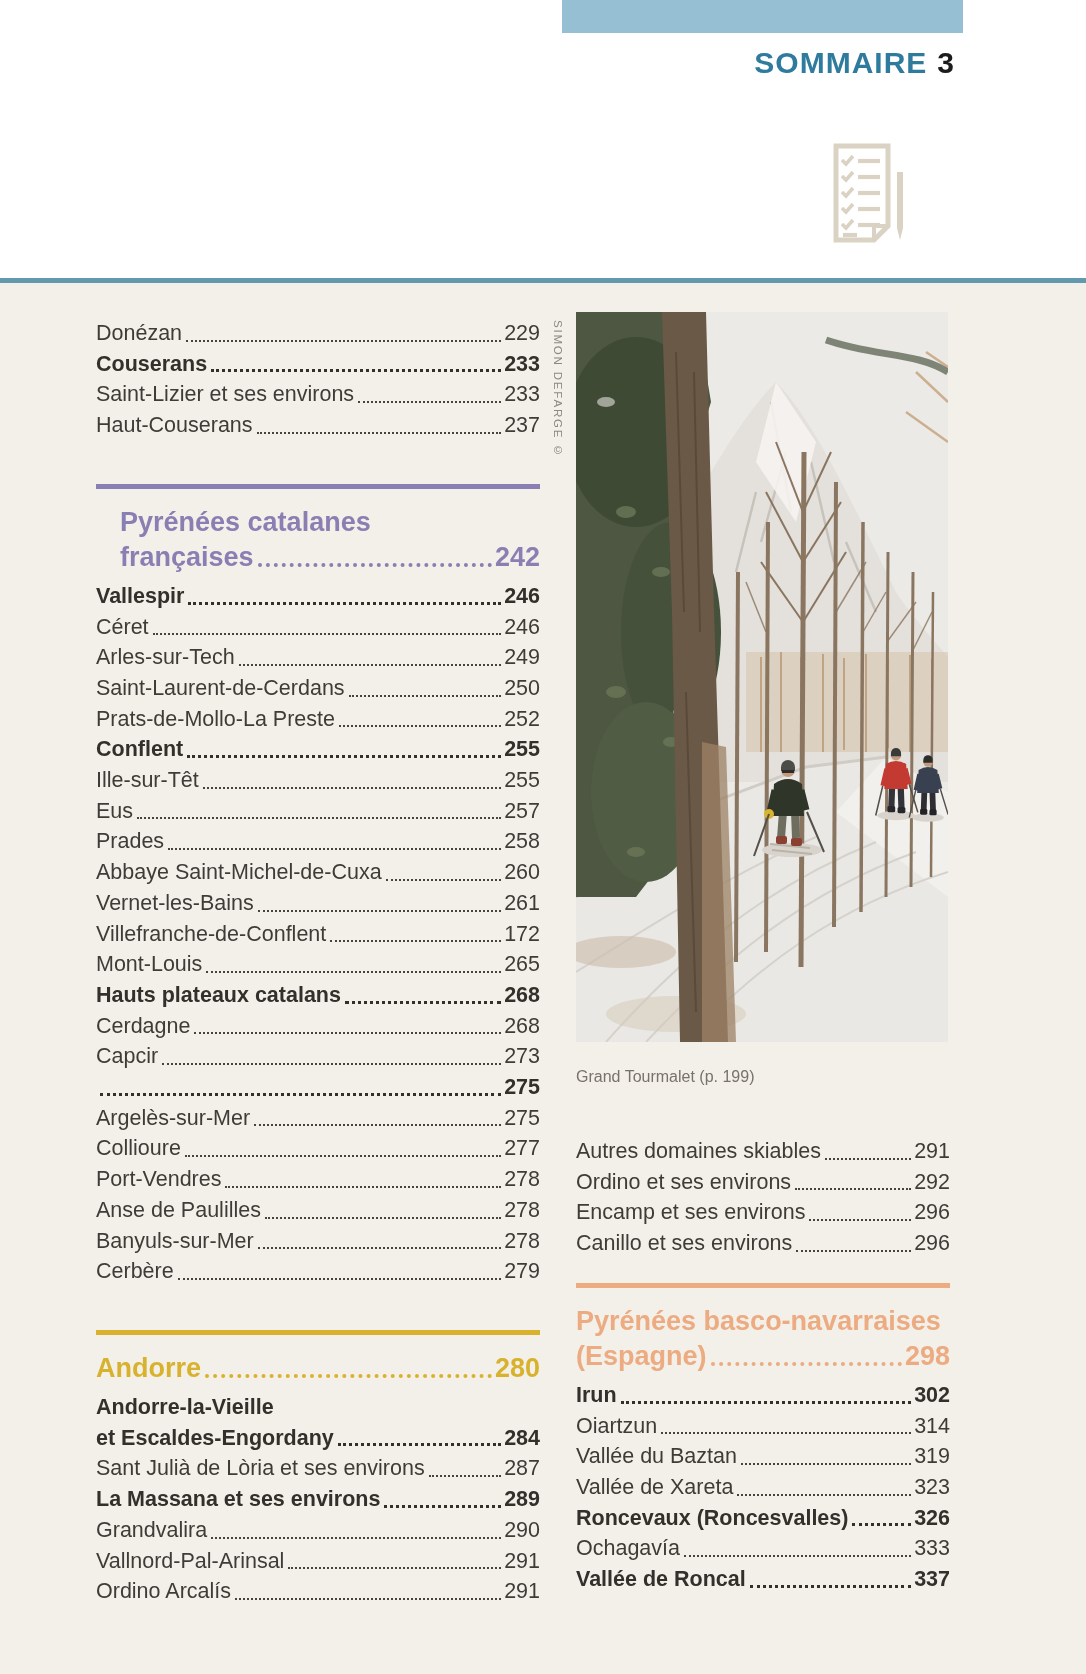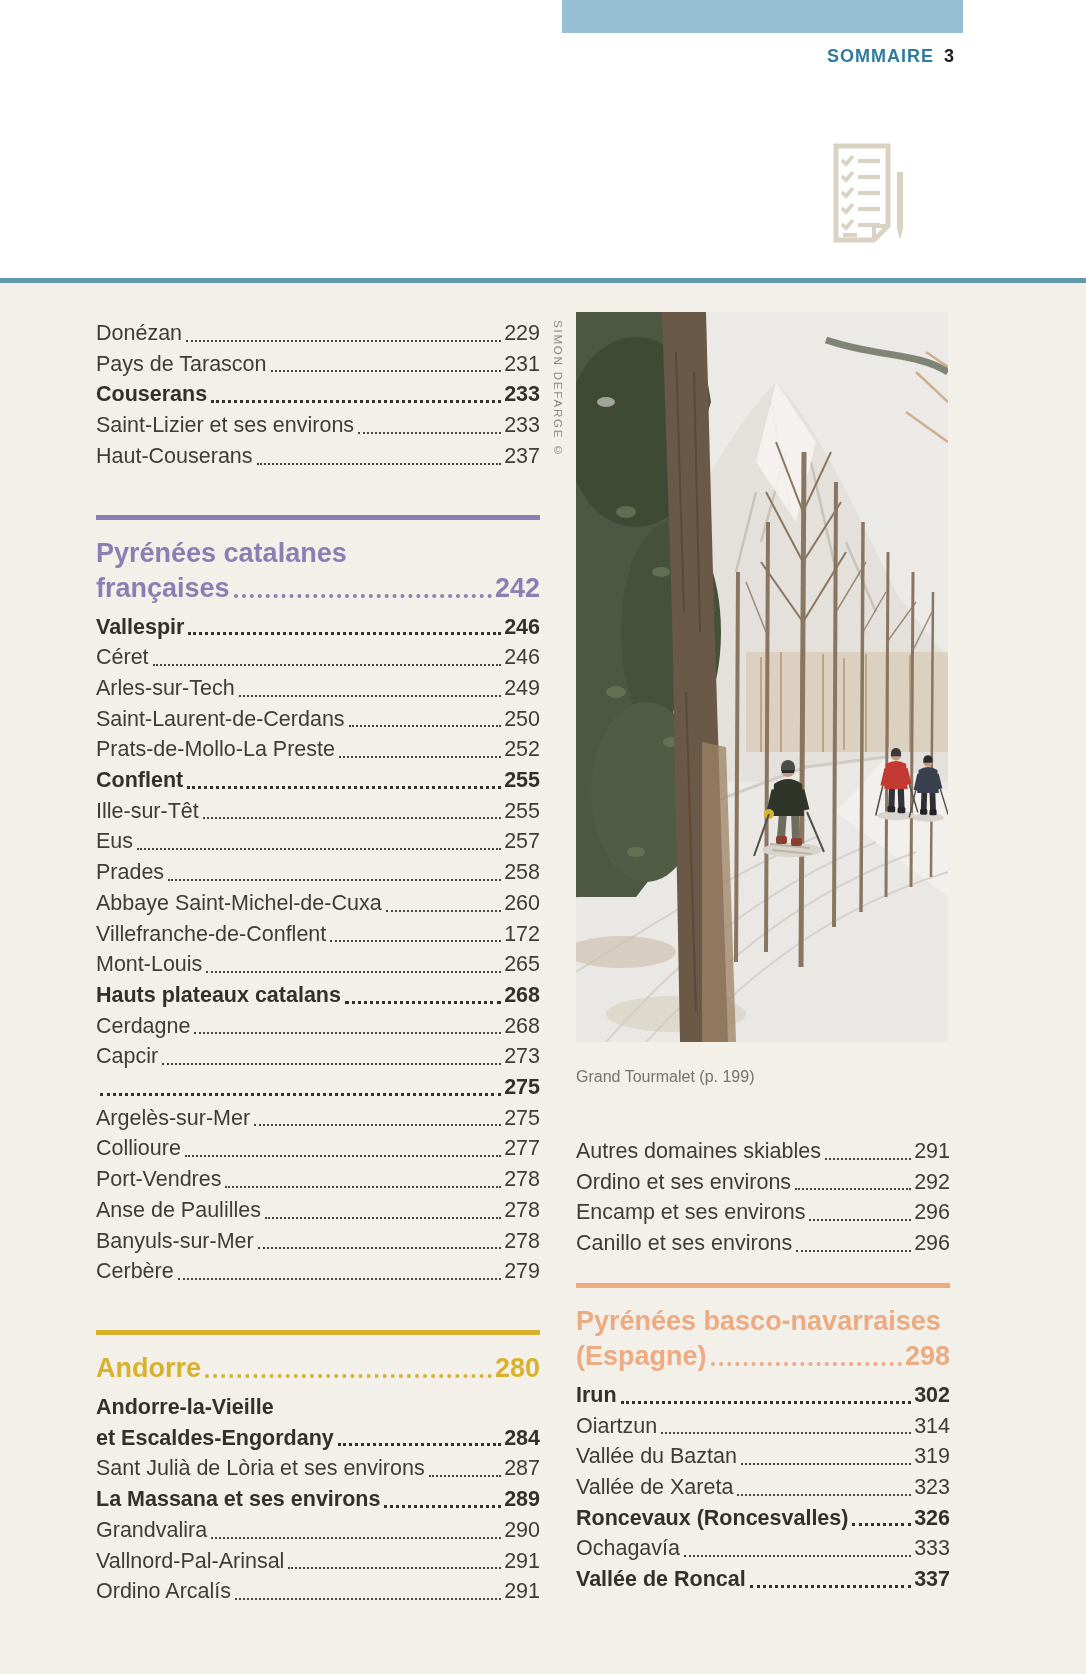--- a/index.html
+++ b/index.html
@@ -6,21 +6,21 @@
   body{
     width:1086px;height:1674px;position:relative;overflow:hidden;
     background:#f3efe9;
     font-family:"Liberation Sans", sans-serif;
     color:#3f3b36;
   }
   .top-white-band{position:absolute;left:0;top:0;width:1086px;height:278px;background:#ffffff;}
   .header-accent-bar{position:absolute;left:562px;top:0;width:401px;height:33px;background:#96bfd3;}
   .header-title{
     position:absolute;top:46px;right:131px;
-    font-size:18px;font-weight:bold;letter-spacing:1px;white-space:nowrap;
+    font-size:30px;font-weight:bold;letter-spacing:1px;white-space:nowrap;
   }
   .header-title .t{color:#2e7b9d;}
   .header-title .n{color:#1d1c1a;margin-left:10px;}
   .header-divider{position:absolute;left:0;top:278px;width:1086px;height:5px;background:#6399ae;}
   .checklist-wrap{position:absolute;left:831px;top:142px;width:80px;height:108px;}
 
   .col{position:absolute;top:312px;}
   .col-left{left:96px;width:444px;}
   .col-right{left:576px;width:374px;}
 
@@ -86,43 +86,38 @@
   </svg>
 </div>
 
 <div class="col col-left">
     <div class="entries first-group">
       <div class="entry">
         <span class="label">Donézan</span>
         <span class="leader"></span>
         <span class="pg">229</span>
       </div>
-      <div class="entry">
-        <span class="label">Pays de Tarascon</span>
-        <span class="leader"></span>
-        <span class="pg">231</span>
-      </div>
       <div class="entry bold">
         <span class="label">Couserans</span>
         <span class="leader"></span>
         <span class="pg">233</span>
       </div>
       <div class="entry">
         <span class="label">Saint-Lizier et ses environs</span>
         <span class="leader"></span>
         <span class="pg">233</span>
       </div>
       <div class="entry">
         <span class="label">Haut-Couserans</span>
         <span class="leader"></span>
         <span class="pg">237</span>
       </div>
     </div>
     <div class="rule" style="background: rgb(138, 127, 178);"></div>
-    <div class="heading" style="color: rgb(138, 127, 178);">
+    <div class="heading" style="color: rgb(138, 127, 178); margin-left: 24px;">
       <div>Pyrénées catalanes</div>
       <div class="heading-row">
         <span class="label">françaises</span>
         <span class="leader"></span>
         <span class="pg">242</span>
       </div>
     </div>
     <div class="entries">
       <div class="entry bold">
         <span class="label">Vallespir</span>
@@ -166,20 +161,25 @@
       </div>
       <div class="entry">
         <span class="label">Prades</span>
         <span class="leader"></span>
         <span class="pg">258</span>
       </div>
       <div class="entry">
         <span class="label">Abbaye Saint-Michel-de-Cuxa</span>
         <span class="leader"></span>
         <span class="pg">260</span>
+      </div>
+      <div class="entry">
+        <span class="label">Vernet-les-Bains</span>
+        <span class="leader"></span>
+        <span class="pg">261</span>
       </div>
       <div class="entry">
         <span class="label">Villefranche-de-Conflent</span>
         <span class="leader"></span>
         <span class="pg">172</span>
       </div>
       <div class="entry">
         <span class="label">Mont-Louis</span>
         <span class="leader"></span>
         <span class="pg">265</span>

